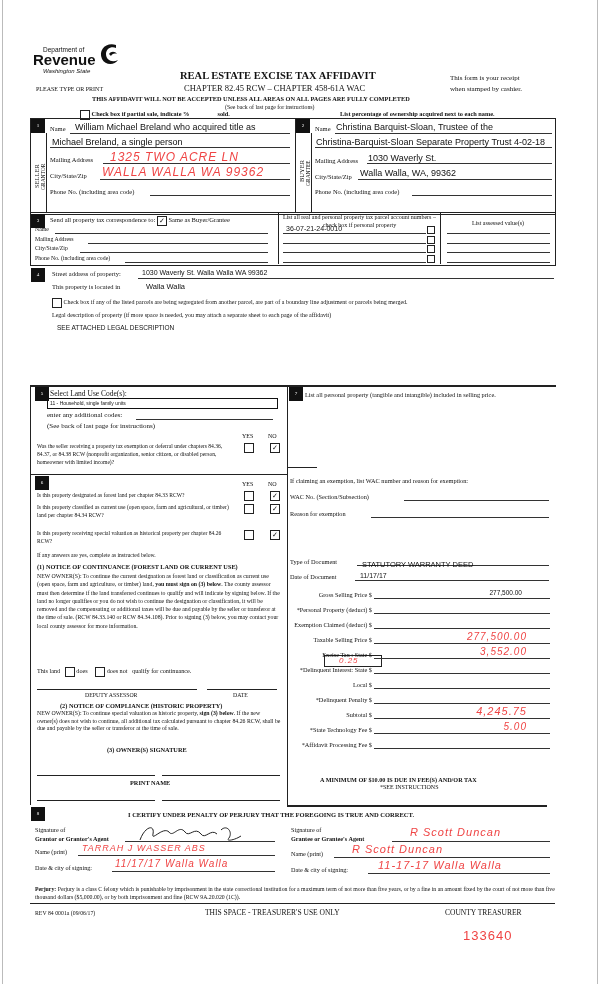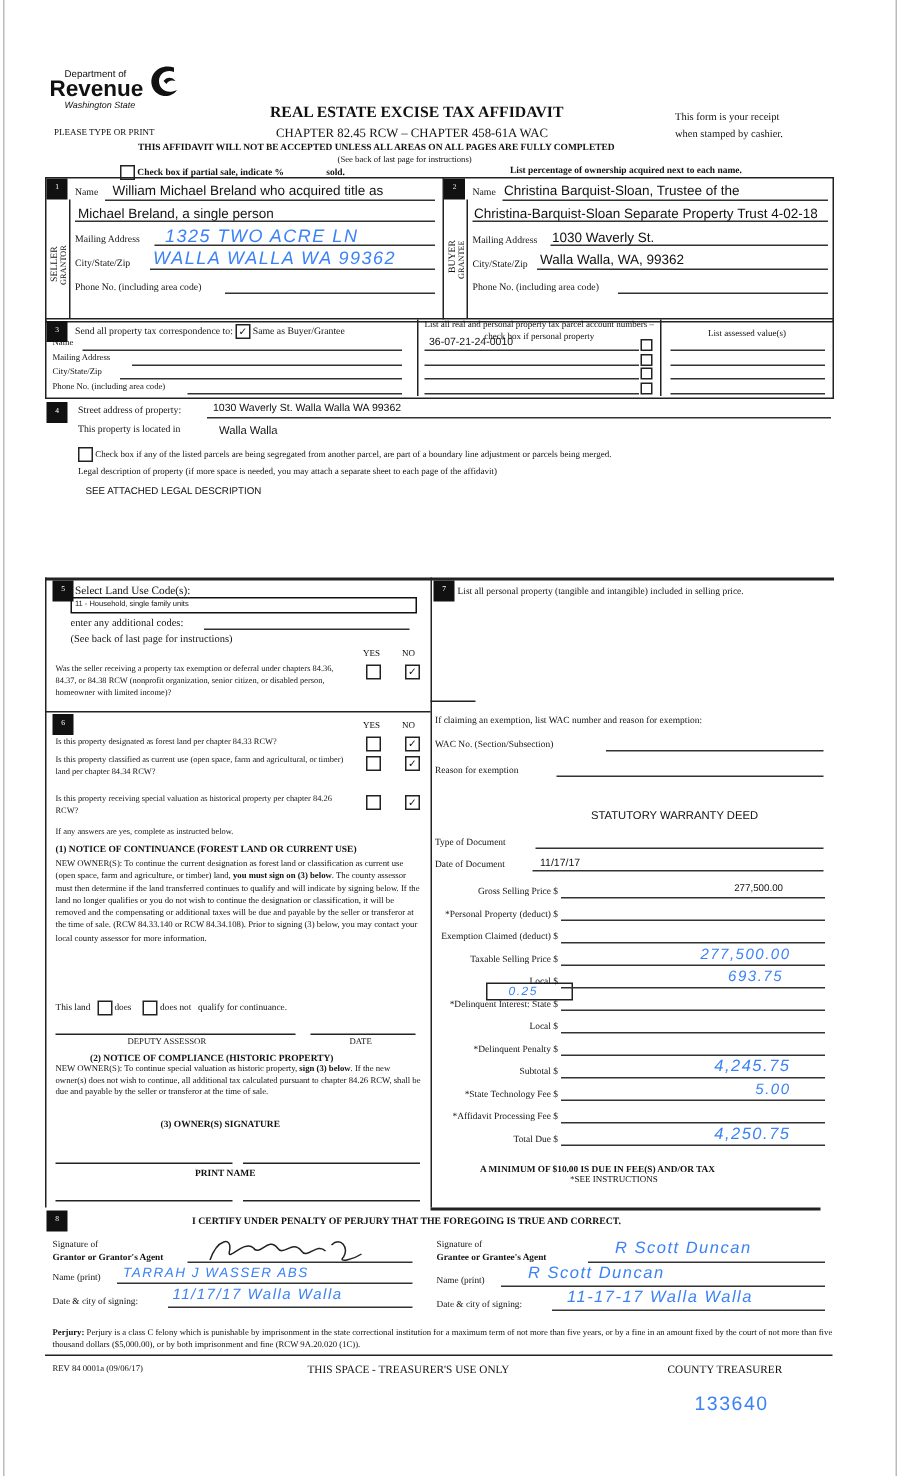--- a/index.html
+++ b/index.html
@@ -3,21 +3,21 @@
 <meta charset="utf-8">
 <style>
   html, body { margin:0; padding:0; }
   body { width:600px; height:984px; background:#fff; position:relative; overflow:hidden;
          font-family:"Liberation Serif", serif; color:#111; }
   .page { position:absolute; left:0; top:0; width:600px; height:984px; }
   .edge-l { position:absolute; left:2px; top:0; width:1px; height:984px; background:#bbb; }
   .edge-r { position:absolute; right:2px; top:0; width:1px; height:984px; background:#bbb; }
   .abs { position:absolute; }
   .sans { font-family:"Liberation Sans", sans-serif; }
-  .hand { font-family:"Liberation Sans", sans-serif; font-style:italic; color:#3b82f6; letter-spacing:1px;text-align:right; }
+  .hand { font-family:"Liberation Sans", sans-serif; font-style:italic; color:#ef4444; letter-spacing:1px;text-align:right; }
   .badge { position:absolute; background:#111; color:#fff; font-size:5px; width:14px; height:14px;
            text-align:center; line-height:14px; }
   .box { position:absolute; border:1px solid #222; }
   .cb { display:inline-block; width:8px; height:8px; border:1px solid #222; vertical-align:middle;
         font-size:7px; line-height:8px; text-align:center; font-family:"DejaVu Sans", sans-serif; }
   .uline { position:absolute; border-bottom:1px solid #333; }
   .lbl { position:absolute; font-size:6.5px; white-space:nowrap; }
   .val { position:absolute; font-size:9px; white-space:nowrap; font-family:"Liberation Sans", sans-serif; }
   .vline { position:absolute; width:1px; background:#222; }
   .hline { position:absolute; height:1px; background:#222; }
@@ -189,21 +189,21 @@
   <div class="badge" style="left:289px;top:387px;">7</div>
   <div class="txt" style="left:305px;top:389px;width:240px;font-size:6.3px;line-height:11px;">List all personal property (tangible and intangible) included in selling price.</div>
   <div class="abs" style="left:290px;top:477px;font-size:6.3px;">If claiming an exemption, list WAC number and reason for exemption:</div>
   <div class="abs" style="left:290px;top:493px;font-size:6.3px;">WAC No. (Section/Subsection)</div>
   <div class="uline" style="left:404px;top:500px;width:145px;"></div>
   <div class="abs" style="left:290px;top:510px;font-size:6.3px;">Reason for exemption</div>
   <div class="uline" style="left:371px;top:517px;width:178px;"></div>
 
   <div class="abs" style="left:290px;top:558px;font-size:6.3px;">Type of Document</div>
   <div class="uline" style="left:357px;top:565px;width:192px;"></div>
-  <div class="val" style="left:362px;top:539px;font-size:7.5px;margin-left:32px;">STATUTORY WARRANTY DEED</div>
+  <div class="val" style="left:362px;top:560px;font-size:7.5px;">STATUTORY WARRANTY DEED</div>
   <div class="abs" style="left:290px;top:573px;font-size:6.3px;">Date of Document</div>
   <div class="uline" style="left:355px;top:580px;width:194px;"></div>
   <div class="val" style="left:360px;top:572px;font-size:7px;">11/17/17</div>
 
   <div class="abs" style="left:324px;top:655px;width:56px;height:10px;border:1px solid #222;">
     <span class="hand" style="position:absolute;left:14px;top:0;font-size:8px;font-style:italic;">0.25</span>
   </div>
 
   <div class="abs" style="left:290px;top:589px;width:262px;">
     <div class="amt-row" style="height:15px;position:relative;">
@@ -220,23 +220,23 @@
       <span style="position:absolute;right:180px;width:160px;text-align:right;font-size:6.3px;top:2px;">Exemption Claimed (deduct) $</span>
       <span class="uline" style="left:84px;top:9px;width:176px;"></span>
       <span class="hand" style="position:absolute;right:30px;top:-1px;font-size:10px;"></span>
     </div>
     <div style="height:15px;position:relative;">
       <span style="position:absolute;right:180px;width:160px;text-align:right;font-size:6.3px;top:2px;">Taxable Selling Price $</span>
       <span class="uline" style="left:84px;top:9px;width:176px;"></span>
       <span class="hand" style="position:absolute;right:25px;top:-3px;font-size:10px;">277,500.00</span>
     </div>
     <div style="height:15px;position:relative;">
-      <span style="position:absolute;right:180px;width:60px;text-align:right;font-size:6.3px;top:2px;">Local $</span>
-      <span class="uline" style="left:84px;top:9px;width:176px;"></span>
-      <span class="hand" style="position:absolute;right:30px;top:-3px;font-size:10px;">693.75</span>
+      <span style="position:absolute;right:180px;width:160px;text-align:right;font-size:6.3px;top:2px;">Excise Tax : State $</span>
+      <span class="uline" style="left:84px;top:9px;width:176px;"></span>
+      <span class="hand" style="position:absolute;right:25px;top:-3px;font-size:10px;">3,552.00</span>
     </div>
     <div style="height:15px;position:relative;">
       <span style="position:absolute;right:180px;width:160px;text-align:right;font-size:6.3px;top:2px;">*Delinquent Interest: State $</span>
       <span class="uline" style="left:84px;top:9px;width:176px;"></span>
       <span class="hand" style="position:absolute;right:30px;top:-1px;font-size:10px;"></span>
     </div>
     <div style="height:15px;position:relative;">
       <span style="position:absolute;right:180px;width:160px;text-align:right;font-size:6.3px;top:2px;">Local $</span>
       <span class="uline" style="left:84px;top:9px;width:176px;"></span>
       <span class="hand" style="position:absolute;right:30px;top:-1px;font-size:10px;"></span>
@@ -253,25 +253,20 @@
     </div>
     <div style="height:15px;position:relative;">
       <span style="position:absolute;right:180px;width:160px;text-align:right;font-size:6.3px;top:2px;">*State Technology Fee $</span>
       <span class="uline" style="left:84px;top:9px;width:176px;"></span>
       <span class="hand" style="position:absolute;right:25px;top:-3px;font-size:10px;">5.00</span>
     </div>
     <div style="height:15px;position:relative;">
       <span style="position:absolute;right:180px;width:160px;text-align:right;font-size:6.3px;top:2px;">*Affidavit Processing Fee $</span>
       <span class="uline" style="left:84px;top:9px;width:176px;"></span>
       <span class="hand" style="position:absolute;right:30px;top:-1px;font-size:10px;"></span>
-    </div>
-    <div style="height:15px;position:relative;">
-      <span style="position:absolute;right:180px;width:160px;text-align:right;font-size:6.3px;top:2px;">Total Due $</span>
-      <span class="uline" style="left:84px;top:9px;width:176px;"></span>
-      <span class="hand" style="position:absolute;right:25px;top:-4px;font-size:11px;">4,250.75</span>
     </div>
   </div>
 
   <div class="abs" style="left:320px;top:776px;font-size:6.2px;font-weight:bold;">A MINIMUM OF $10.00 IS DUE IN FEE(S) AND/OR TAX</div>
   <div class="abs" style="left:380px;top:784px;font-size:6px;">*SEE INSTRUCTIONS</div>
 
   <div class="badge" style="left:31px;top:807px;">8</div>
   <div class="abs" style="left:128px;top:811px;font-size:6.5px;font-weight:bold;">I CERTIFY UNDER PENALTY OF PERJURY THAT THE FOREGOING IS TRUE AND CORRECT.</div>
 
   <div class="abs" style="left:35px;top:826px;font-size:6.2px;">Signature of</div>

